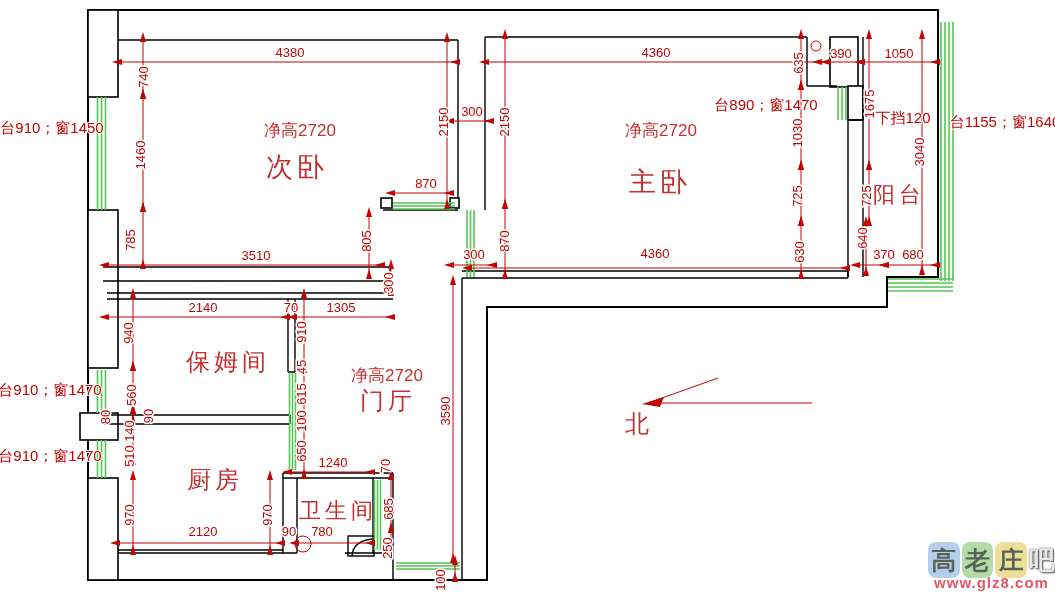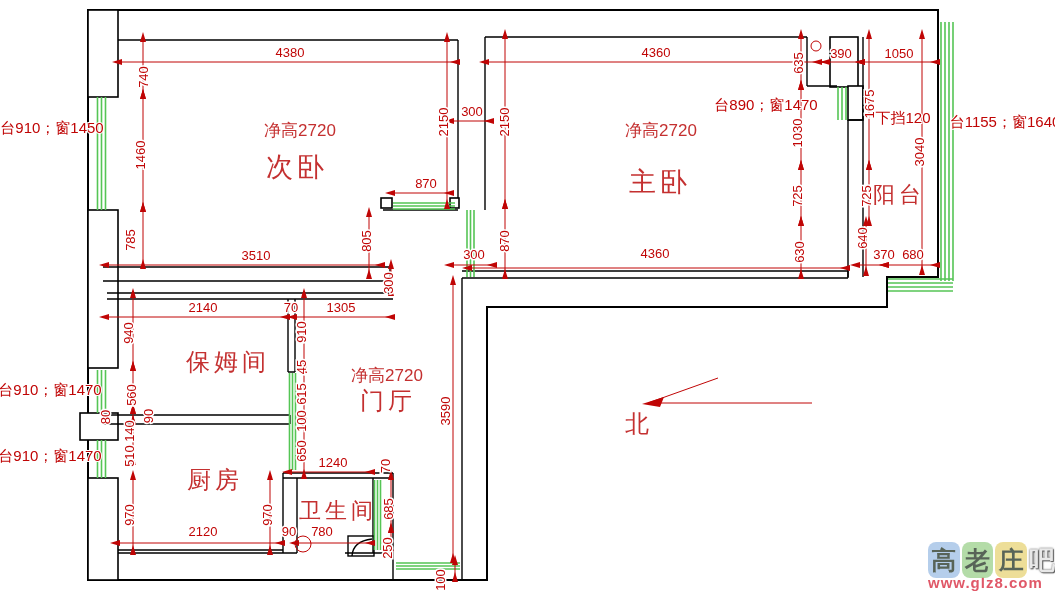--- a/index.html
+++ b/index.html
@@ -17,21 +17,21 @@
   text.wlabel{fill:#c00505;font-size:15px;font-family:"Liberation Sans",sans-serif;text-anchor:middle;
            paint-order:stroke;stroke:#fff;stroke-width:2px;}
   text.room{fill:#c43030;font-family:"Liberation Sans",sans-serif;text-anchor:middle;letter-spacing:4px;}
   text.rheight{fill:#c43030;font-size:17px;font-family:"Liberation Sans",sans-serif;text-anchor:middle;}
   text.north{fill:#c43030;font-size:24px;font-family:"Liberation Serif",serif;text-anchor:middle;}
   #watermark{position:absolute;left:928px;top:542px;width:127px;}
   #wm-tiles{display:flex;align-items:flex-end;gap:2px;}
   .wm-tile{width:32px;height:36px;border-radius:8px;display:flex;align-items:center;justify-content:center;
            font-size:25px;font-weight:bold;color:#3c4a3c;opacity:0.85;}
   #wm-ba{font-size:26px;font-weight:bold;color:#e8e8e8;text-shadow:0 0 2px #555,1px 1px 1px #555;}
-  #wm-url{font-size:15px;font-weight:bold;letter-spacing:1px;margin-top:-4px;}
+  #wm-url{font-size:15px;font-weight:bold;text-align:center;letter-spacing:1px;margin-top:-4px;}
 </style>
 </head>
 <body>
 
 <div id="stage">
 <svg width="1055" height="600" viewBox="0 0 1055 600">
   <defs>
     <marker id="arr" markerWidth="10" markerHeight="8" refX="8" refY="4" orient="auto" markerUnits="userSpaceOnUse">
       <path d="M0,4 L10,1 L10,7 Z" fill="#c00505"></path>
     </marker>

